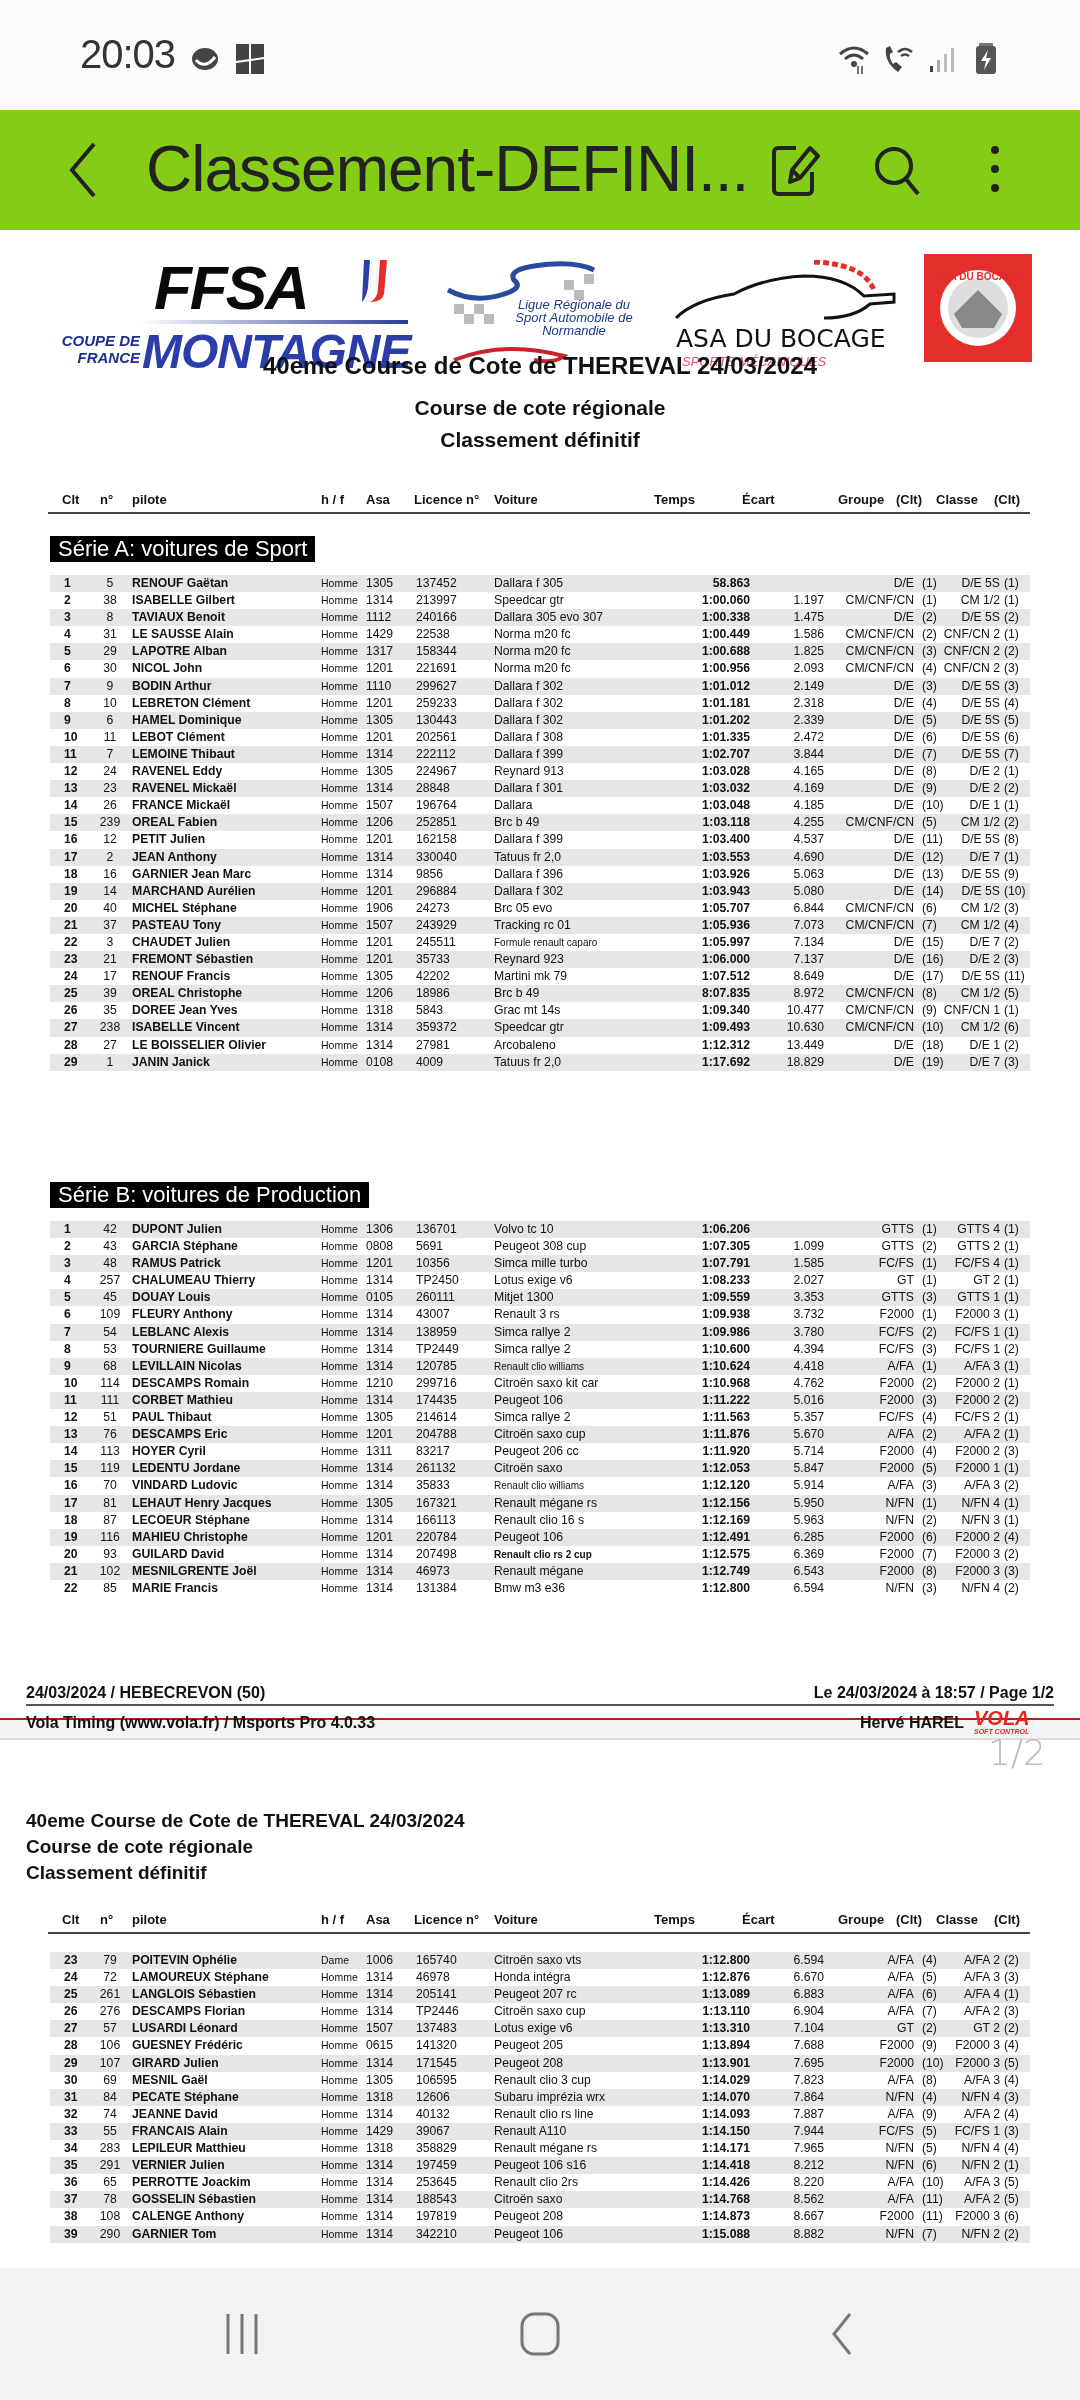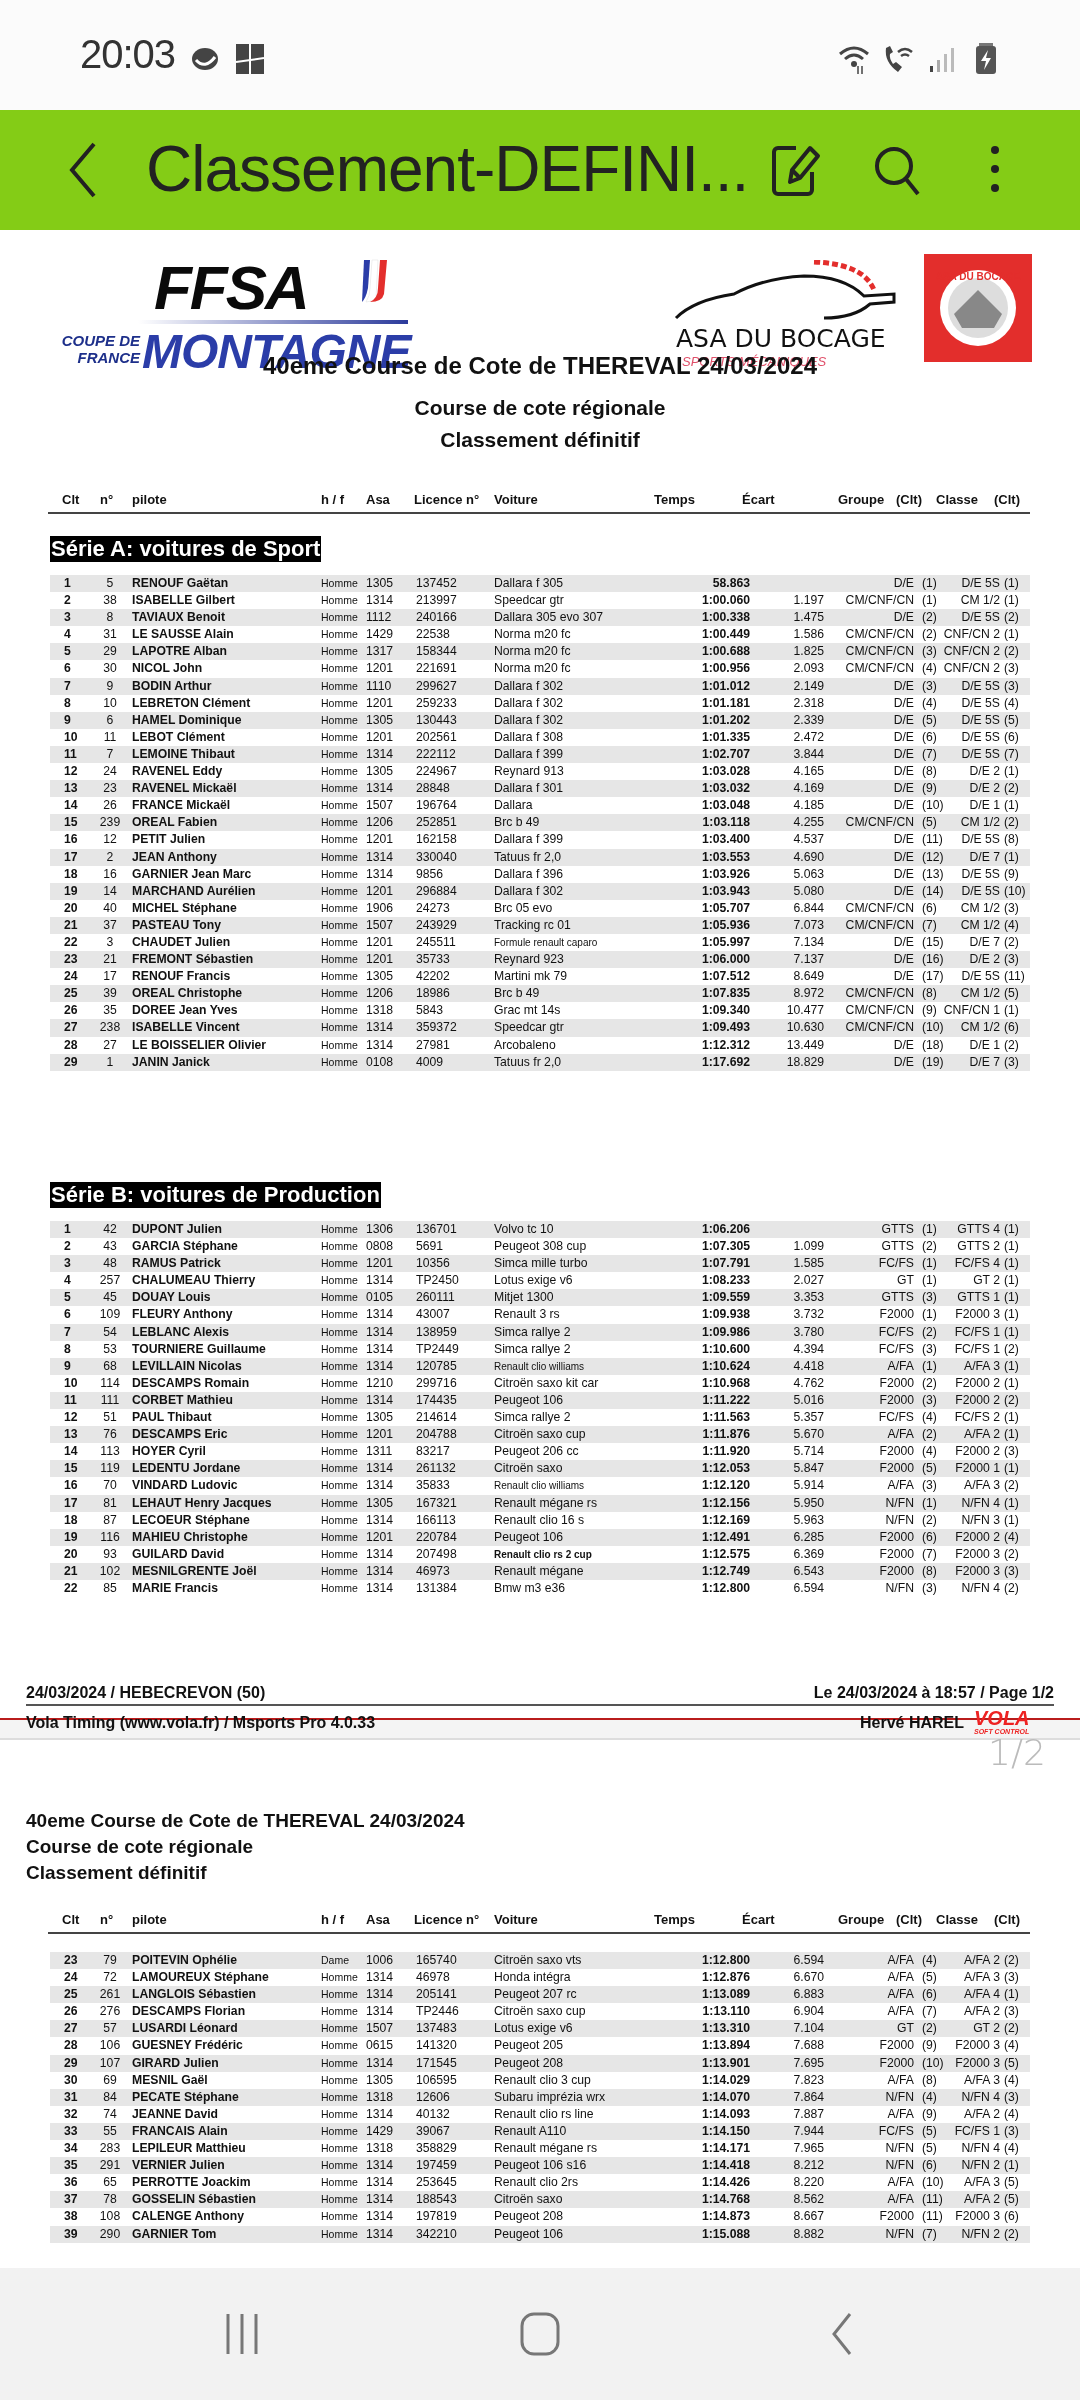--- a/index.html
+++ b/index.html
@@ -28,21 +28,21 @@
 .logo-ligue .t{position:absolute;left:60px;top:38px;font-size:13px;color:#1d3a85;font-style:italic;line-height:13px;text-align:center}
 .logo-asa{position:absolute;left:620px;top:8px;width:230px;height:120px}
 .logo-asa .t1{position:absolute;left:2px;top:64px;font-size:25px;color:#111;letter-spacing:0px;font-family:"DejaVu Sans",sans-serif}
 .logo-asa .t2{position:absolute;left:8px;top:94px;font-size:13px;color:#e0506a;font-style:italic}
 .logo-red{position:absolute;left:870px;top:2px;width:108px;height:108px;background:#e32e2c}
 .doc-title{position:absolute;left:0;top:122px;width:1080px;text-align:center;font-size:24px;font-weight:bold;font-family:"Liberation Sans Narrow","Liberation Sans",sans-serif}
 .doc-sub1{position:absolute;left:0;top:166px;width:1080px;text-align:center;font-size:21px;font-weight:bold}
 .doc-sub2{position:absolute;left:0;top:198px;width:1080px;text-align:center;font-size:21px;font-weight:bold}
 .thead{position:absolute;left:48px;width:982px;height:22px;border-bottom:2px solid #444;font-size:13px;font-weight:bold}
 .thead span,.row span{position:absolute;top:0;white-space:nowrap}
-.series-label{position:absolute;left:50px;background:#000;color:#fff;font-weight:bold;font-size:22px;padding:0 1px;height:26px;line-height:26px}
+.series-label{position:absolute;left:50px;background:#000;color:#fff;font-weight:normal;font-size:22px;padding:0 8px;height:26px;line-height:26px}
 .table{position:absolute;left:50px;width:980px}
 .row{position:relative;height:17.1px;font-size:12.2px;line-height:17.1px}
 .row:nth-child(odd){background:#e6e6e6}
 .row .c-clt{left:14px;font-weight:bold}
 .row .c-n{left:48px;width:24px;text-align:center}
 .row .c-pil{left:82px;font-weight:bold}
 .row .c-hf{left:271px;font-size:10.5px}
 .row .c-asa{left:316px}
 .row .c-lic{left:366px}
 .row .c-voi{left:444px}
@@ -134,20 +134,36 @@
       <span class="ffsa">FFSA</span>
       <svg class="flag" viewBox="0 0 28 46">
           <path d="M4 2 H10 L8 30 Q6 40 2 44 Z" fill="#2b3da8"></path>
           <path d="M12 2 H18 L16 40 Q12 44 6 44 Q10 38 10 30 Z" fill="#fff" stroke="#ddd" stroke-width="0.5"></path>
           <path d="M20 2 H27 L24 36 Q22 44 10 44 Q18 40 18 30 Z" fill="#e32e2c"></path>
         </svg>
       <div class="bar"></div>
       <div class="coupe">COUPE DE FRANCE</div>
       <span class="mont">MONTAGNE</span>
     </div>
+    <div class="logo-ligue">
+      <svg width="210" height="110" viewBox="0 0 210 110">
+          <path d="M4 30 Q30 44 60 34 Q80 28 70 20 Q64 10 90 6 Q130 0 150 10" stroke="#2b4a9b" stroke-width="5" fill="none"></path>
+          <g fill="#bbb">
+            <rect x="10" y="44" width="10" height="10"></rect>
+            <rect x="30" y="44" width="10" height="10"></rect>
+            <rect x="20" y="54" width="10" height="10"></rect>
+            <rect x="40" y="54" width="10" height="10"></rect>
+            <rect x="120" y="20" width="10" height="10"></rect>
+            <rect x="140" y="14" width="10" height="10"></rect>
+            <rect x="130" y="30" width="10" height="10"></rect>
+          </g>
+          <path d="M10 100 Q60 80 120 96 Q110 104 90 100" stroke="#c8232c" stroke-width="4" fill="none"></path>
+        </svg>
+      <div class="t" style="width:140px">Ligue Régionale du Sport Automobile de Normandie</div>
+    </div>
     <div class="logo-asa">
       <svg width="230" height="64" viewBox="0 0 230 64">
           <path d="M2 58 Q20 40 60 34 Q90 18 130 16 Q170 16 190 36 L220 34 L220 42 L196 44 Q180 58 150 58" stroke="#111" stroke-width="3" fill="none"></path>
           <path d="M140 2 Q190 4 200 30" stroke="#e32e2c" stroke-width="5" stroke-dasharray="6 3" fill="none"></path>
         </svg>
       <span class="t1">ASA DU BOCAGE</span>
       <span class="t2">SPORTS MÉCANIQUES</span>
     </div>
     <div class="logo-red">
       <svg width="108" height="108" viewBox="0 0 108 108">
@@ -542,21 +558,21 @@
         <span class="c-cc">(11)</span>
       </div>
       <div class="row">
         <span class="c-clt">25</span>
         <span class="c-n">39</span>
         <span class="c-pil">OREAL Christophe</span>
         <span class="c-hf">Homme</span>
         <span class="c-asa">1206</span>
         <span class="c-lic">18986</span>
         <span class="c-voi">Brc b 49</span>
-        <span class="c-tmp">1:07.835</span>
+        <span class="c-tmp">8:07.835</span>
         <span class="c-eca">8.972</span>
         <span class="c-grp">CM/CNF/CN</span>
         <span class="c-gc">(8)</span>
         <span class="c-cls">CM 1/2</span>
         <span class="c-cc">(5)</span>
       </div>
       <div class="row">
         <span class="c-clt">26</span>
         <span class="c-n">35</span>
         <span class="c-pil">DOREE Jean Yves</span>

